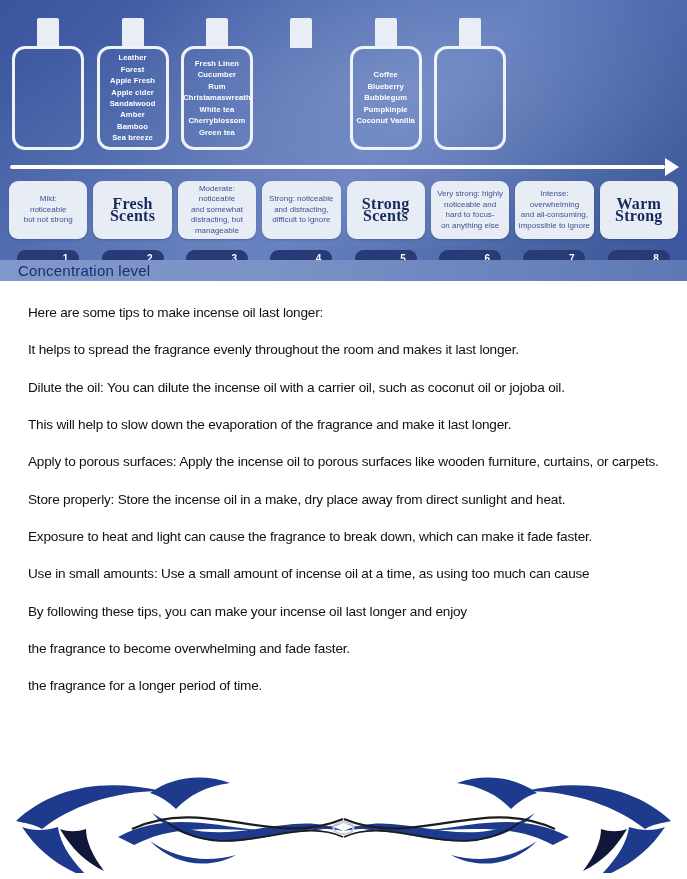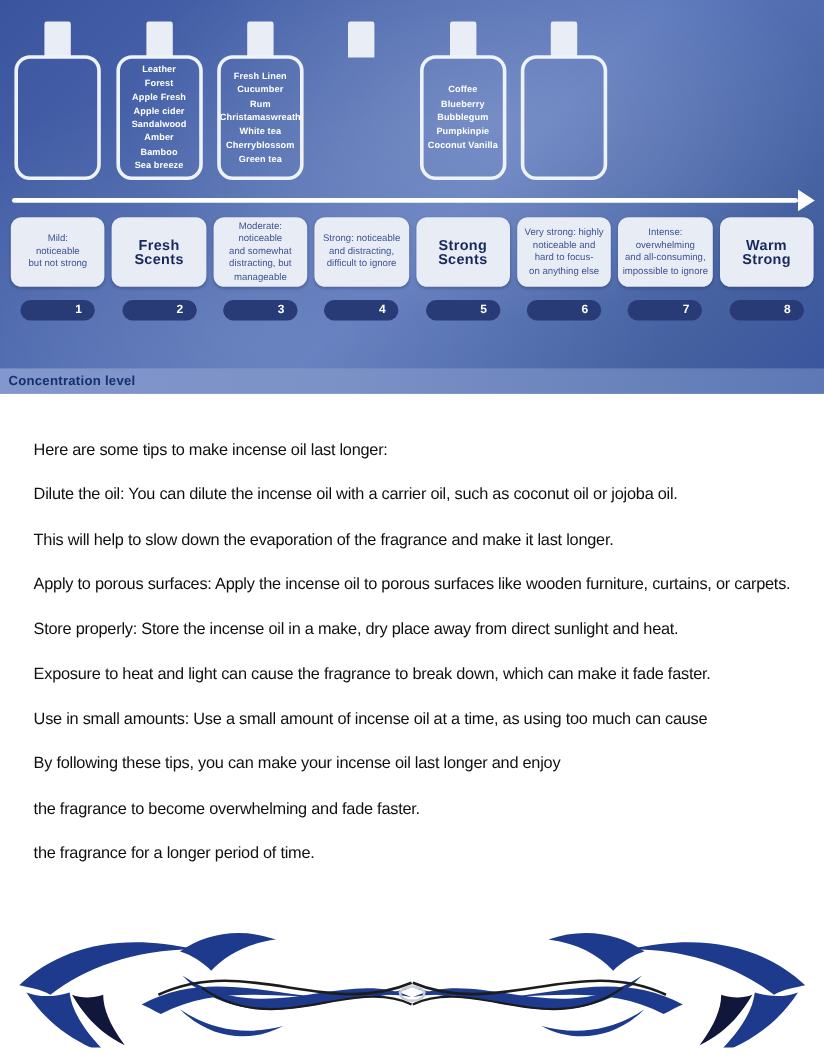--- a/index.html
+++ b/index.html
@@ -8,21 +8,21 @@
     position: relative;
     width: 687px; height: 879px;
     background: #ffffff;
     font-family: "Liberation Sans", sans-serif;
     overflow: hidden;
   }
 
   
   .header {
     position: relative;
-    width: 687px; height: 328px;
+    width: 687px; height: 281px;
     background:
       radial-gradient(ellipse 420px 240px at 58% 30%, rgba(255,255,255,0.18), rgba(255,255,255,0) 70%),
       radial-gradient(ellipse 500px 300px at 30% 85%, rgba(255,255,255,0.10), rgba(255,255,255,0) 70%),
       linear-gradient(135deg, #3a549e 0%, #4c68ad 30%, #5b77bb 55%, #44609f 85%, #3a549e 100%);
   }
   .row8 {
     display: grid;
     grid-template-columns: repeat(8, 1fr);
     gap: 6px;
     padding: 0 9px;
@@ -68,46 +68,46 @@
     text-align: center;
     padding: 3px;
     box-shadow: 0 1px 2px rgba(20,35,80,0.25);
   }
   .level-label {
     white-space: pre-line;
     font-size: 8px; line-height: 10.5px;
     color: #3c5492;
   }
   .level-box.em .level-label {
-    font-size: 12px; line-height: 12px;
-    font-weight: bold; color: #16295d; letter-spacing: 0.3px;
+    font-size: 16px; line-height: 12px;
+    font-weight: bold; color: #16295d; letter-spacing: 0.3px; font-family: Liberation Serif, serif;
   }
   .pills-row { margin-top: 11px; }
   .pill-col { display:flex; justify-content:center; }
   .pill {
     width: 62px; height: 17px;
     background: #293b76;
     border-radius: 9px;
     display:flex; align-items:center; justify-content:flex-end;
     padding-right: 11px;
     color:#ffffff; font-weight:bold; font-size: 10px;
   }
   .axis-strip {
     position:absolute; left:0; right:0; bottom:0;
     height: 21px;
     background: linear-gradient(90deg, #8297cb 0%, #7b92c6 40%, #5d78b5 100%);
     display:flex; align-items:center;
   }
   .axis-label {
-    font-size: 11px; font-weight: bold; color: #15306e;
-    padding-left: 7px; letter-spacing: 0.2px;
+    font-size: 15px; font-weight: normal; color: #15306e;
+    padding-left: 18px; letter-spacing: 0.2px;
   }
 
   
-  .tips { padding: 28px 10px 0 28px; }
+  .tips { padding: 13px 10px 0 28px; }
   .tips p {
     margin: 0;
     height: 37.3px;
     display: flex; align-items: center;
     font-size: 13.6px;
     color: #101010;
     letter-spacing: -0.2px;
     white-space: nowrap;
   }
 
@@ -250,20 +250,21 @@
         </div>
     </div>
 
     <div class="axis-strip">
       <span class="axis-label">Concentration level</span>
     </div>
   </div>
 
   <div class="tips">
     <p>Here are some tips to make incense oil last longer:</p>
+    <p>It helps to spread the fragrance evenly throughout the room and makes it last longer.</p>
     <p>Dilute the oil: You can dilute the incense oil with a carrier oil, such as coconut oil or jojoba oil.</p>
     <p>This will help to slow down the evaporation of the fragrance and make it last longer.</p>
     <p>Apply to porous surfaces: Apply the incense oil to porous surfaces like wooden furniture, curtains, or carpets.</p>
     <p>Store properly: Store the incense oil in a make, dry place away from direct sunlight and heat.</p>
     <p>Exposure to heat and light can cause the fragrance to break down, which can make it fade faster.</p>
     <p>Use in small amounts: Use a small amount of incense oil at a time, as using too much can cause</p>
     <p>By following these tips, you can make your incense oil last longer and enjoy</p>
     <p>the fragrance to become overwhelming and fade faster.</p>
     <p>the fragrance for a longer period of time.</p>
   </div>

